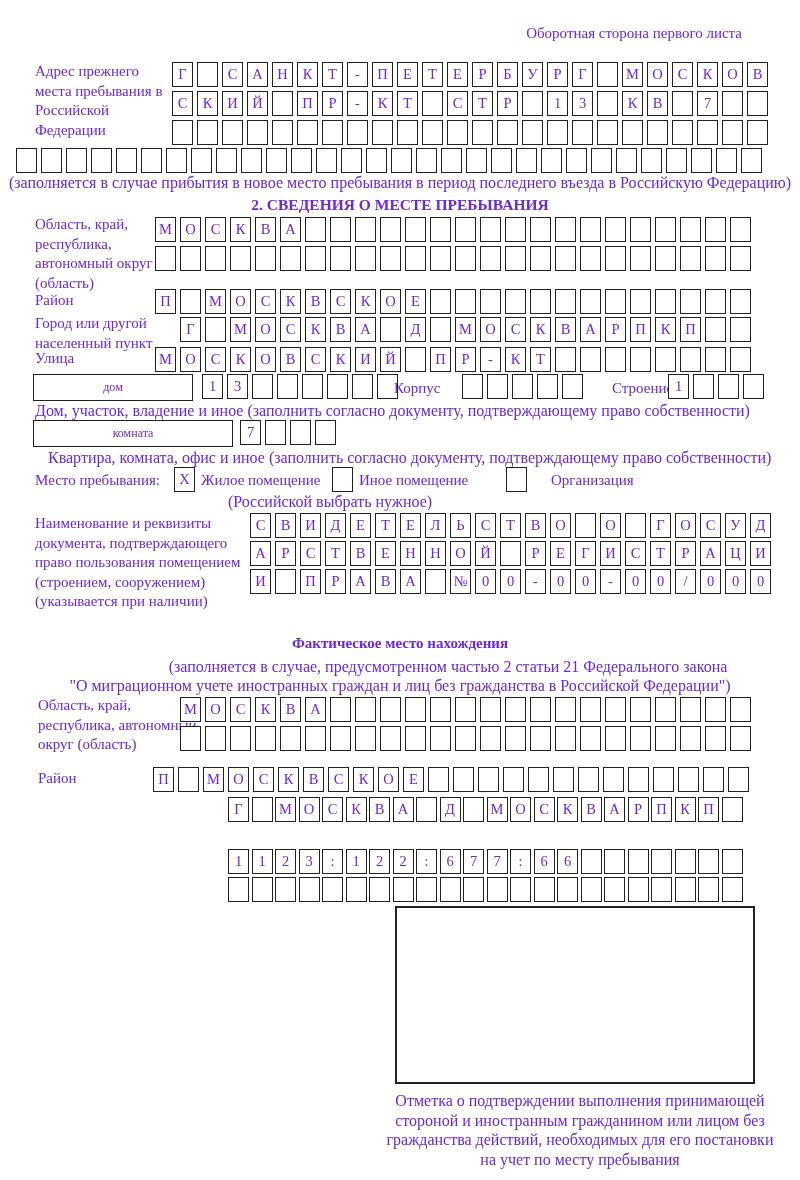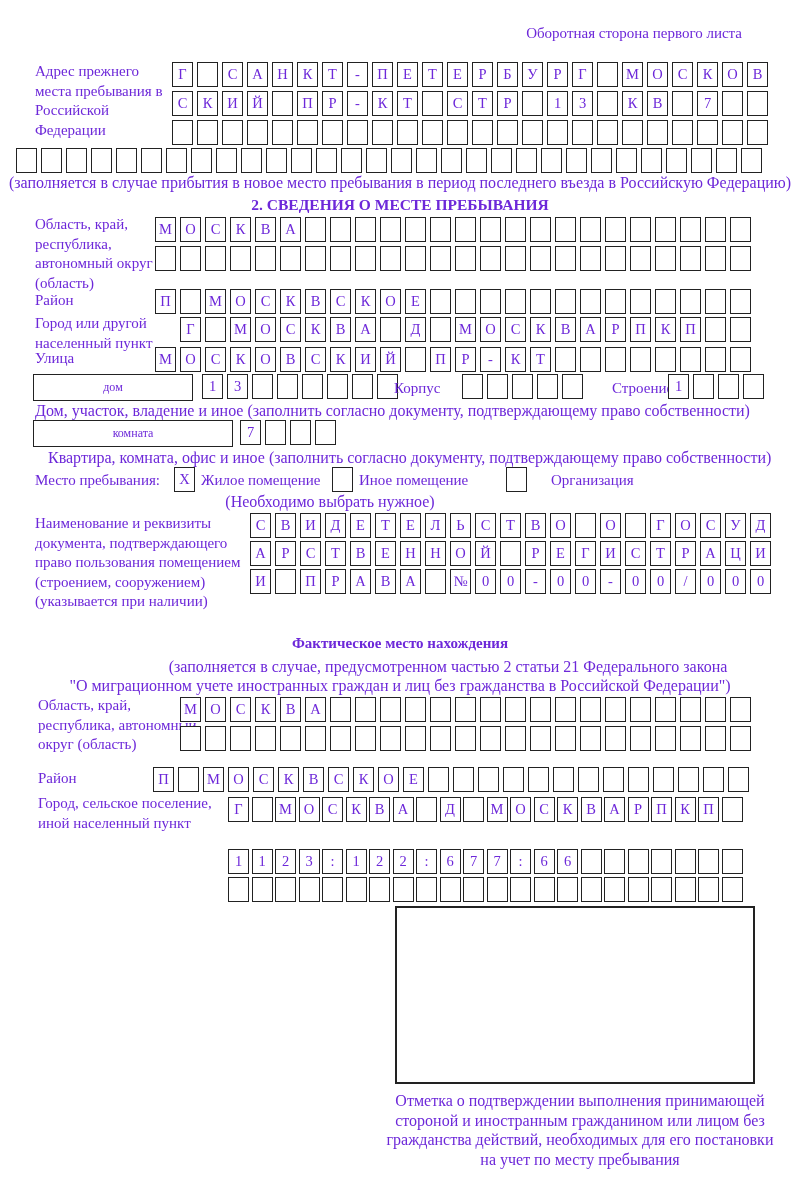--- a/index.html
+++ b/index.html
@@ -321,21 +321,21 @@
     </div>
   <div class="abs caption" style="left:35px;top:449px;margin-left:13px;">Квартира, комната, офис и иное (заполнить согласно документу, подтверждающему право собственности)</div>
 
   <div class="abs inline-label" style="left:35px;top:470px;">Место пребывания:</div>
   <div class="abs cell" style="left:174px;top:467px;">X</div>
   <div class="abs inline-label" style="left:201px;top:470px;">Жилое помещение</div>
   <div class="abs cell" style="left:332px;top:467px;"></div>
   <div class="abs inline-label" style="left:359px;top:470px;">Иное помещение</div>
   <div class="abs cell" style="left:506px;top:467px;"></div>
   <div class="abs inline-label" style="left:551px;top:470px;">Организация</div>
-  <div class="abs caption center" style="left:130px;top:493px;width:400px;">(Необходимо выбрать нужное)</div>
+  <div class="abs caption center" style="left:130px;top:493px;width:400px;">(Российской выбрать нужное)</div>
 
   <div class="abs label" style="left:35px;top:514px;width:230px;">Наименование и реквизиты документа, подтверждающего право пользования помещением (строением, сооружением) (указывается при наличии)</div>
   <div class="cellrow" style="left:250px;top:513px;">
       <div class="cell">С</div>
       <div class="cell">В</div>
       <div class="cell">И</div>
       <div class="cell">Д</div>
       <div class="cell">Е</div>
       <div class="cell">Т</div>
       <div class="cell">Е</div>
@@ -478,21 +478,20 @@
       <div class="cell"></div>
       <div class="cell"></div>
       <div class="cell"></div>
       <div class="cell"></div>
       <div class="cell"></div>
       <div class="cell"></div>
       <div class="cell"></div>
       <div class="cell"></div>
     </div>
 
-  <div class="abs label" style="left:38px;top:794px;width:190px;">Город, сельское поселение, иной населенный пункт</div>
   <div class="cellrow sm" style="left:228px;top:797px;">
       <div class="cell">Г</div>
       <div class="cell"></div>
       <div class="cell">М</div>
       <div class="cell">О</div>
       <div class="cell">С</div>
       <div class="cell">К</div>
       <div class="cell">В</div>
       <div class="cell">А</div>
       <div class="cell"></div>

